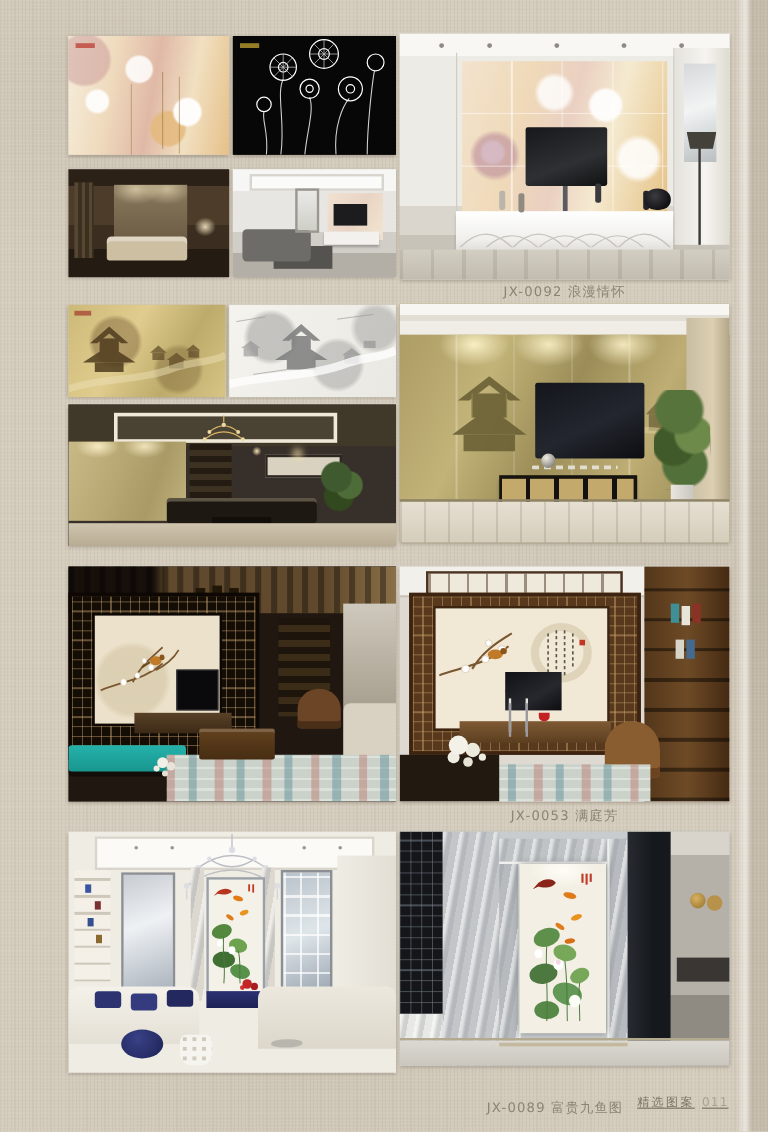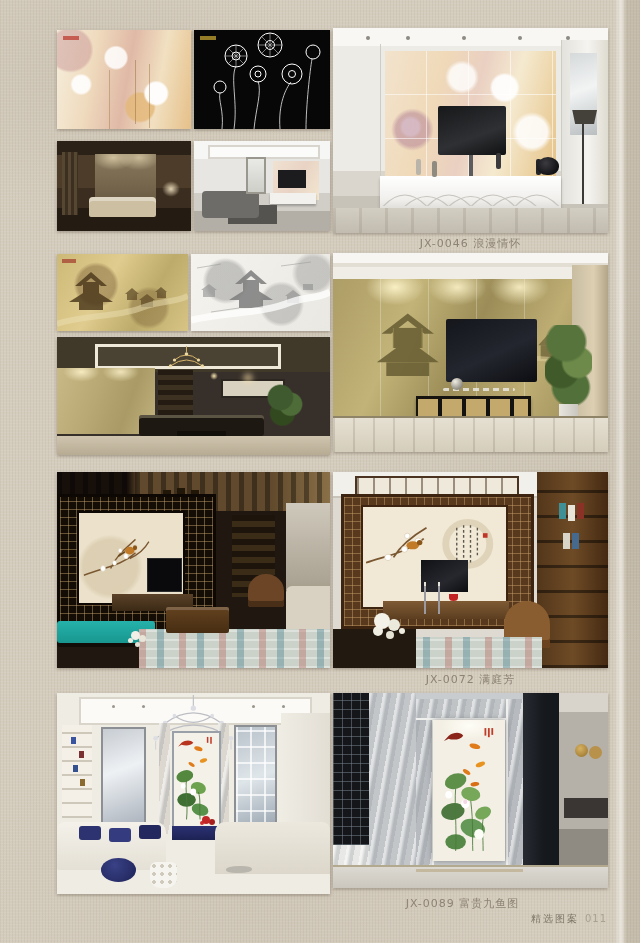--- a/index.html
+++ b/index.html
@@ -11,21 +11,21 @@
       repeating-linear-gradient(0deg, rgba(255,255,255,.07) 0 1px, rgba(0,0,0,0) 1px 3px),
       repeating-linear-gradient(90deg, rgba(128,112,88,.08) 0 1px, rgba(0,0,0,0) 1px 3px),
       radial-gradient(ellipse 300px 200px at 15% 8%, rgba(120,104,80,.08), transparent 70%),
       radial-gradient(ellipse 340px 260px at 90% 50%, rgba(120,104,80,.07), transparent 70%),
       radial-gradient(ellipse 400px 300px at 40% 95%, rgba(120,104,80,.06), transparent 70%);
   }
   #page{position:absolute;inset:0;}
   .photo{position:absolute;overflow:hidden;box-shadow:0 1px 3px rgba(70,58,40,.45), 0 0 0 1px rgba(255,255,255,.12);}
   .abs{position:absolute;display:block;}
   .caption{position:absolute;left:333px;width:275px;text-align:center;font-size:11px;color:#8d8375;letter-spacing:1px;}
-  #footer{position:absolute;left:531px;top:912px;font-size:10px;color:#7d7567;letter-spacing:2px;white-space:nowrap;}
+  #footer{position:absolute;left:531px;top:912px;font-size:10px;color:#7d7567;letter-spacing:2px;white-space:nowrap;text-decoration:underline;}
   #footer .num{color:#a9a191;letter-spacing:1px;margin-left:6px;}
 
   
   .lattice{
     background-image:
       repeating-linear-gradient(0deg, rgba(206,166,112,.45) 0 1px, transparent 1px 8px),
       repeating-linear-gradient(90deg, rgba(206,166,112,.45) 0 1px, transparent 1px 8px);
   }
   .rug{
     background-color:#cbd2ca;
@@ -166,21 +166,21 @@
         <path d="M0,34 Q22,2 45,34 M45,34 Q67,2 90,34 M90,34 Q112,2 135,34 M135,34 Q157,2 180,34"></path>
         <path d="M22,34 Q45,6 67,34 M67,34 Q90,6 112,34 M112,34 Q135,6 157,34"></path>
       </g>
     </svg>
     <span class="abs" style="left:30%;top:64%;width:5px;height:16px;background:#b9b5aa;border-radius:2px;box-shadow:16px 2px 0 #8f8b80, 80px -6px 0 #3a3a3c, 120px 0 0 #23232a;"></span>
     <span class="abs" style="left:74%;top:63%;width:22px;height:18px;background:radial-gradient(circle at 40% 35%, #3c3c40, #121216 70%);border-radius:50% 50% 45% 45%;"></span>
     <span class="abs" style="left:90.5%;top:46%;width:2px;height:40%;background:#3c3a36;"></span>
     <span class="abs" style="left:87%;top:40%;width:9%;height:7%;background:#44403a;clip-path:polygon(12% 100%,88% 100%,100% 0,0 0);"></span>
     <span class="abs" style="left:0;top:88%;width:100%;height:12%;background:repeating-linear-gradient(90deg, rgba(120,112,96,.18) 0 3px, transparent 3px 26px),linear-gradient(180deg,#d3cec2,#c2bcb0);"></span>
   </div>
-  <div class="caption" style="top:236px;">JX-0046 浪漫情怀</div>
+  <div class="caption" style="top:236px;">JX-0092 浪漫情怀</div>
 
   <div class="photo" id="photoF">
     <svg width="100%" height="100%" viewBox="0 0 131 77" preserveAspectRatio="none">
       <g fill="#4f3c1e" opacity=".85">
         <path d="M18,32 L34,18 L50,32 L44,32 L34,24 L24,32 Z"></path>
         <rect x="26" y="28" width="16" height="12"></rect>
         <path d="M12,48 L34,34 L56,48 Z"></path>
         <rect x="22" y="48" width="24" height="8"></rect>
       </g>
       <g fill="#5d4826" opacity=".7">
@@ -346,21 +346,21 @@
     <span class="abs" style="left:18%;top:66%;width:46%;height:9%;background:linear-gradient(180deg,#7e5a34,#5c3f20);"></span>
     <span class="abs" style="left:42%;top:62%;width:9px;height:7px;background:#c32222;border-radius:0 0 50% 50%;"></span>
     <span class="abs" style="left:33%;top:58%;width:2px;height:28px;background:#9a9aa0;box-shadow:14px 0 0 #9a9aa0, 0 -4px 0 #e8e4da, 14px -4px 0 #e8e4da;"></span>
     <span class="abs" style="left:74%;top:0;width:26%;height:100%;background:repeating-linear-gradient(0deg, rgba(0,0,0,.45) 0 3px, transparent 3px 25px),linear-gradient(90deg,#53361a,#6e4b26 50%,#452a12);"></span>
     <span class="abs" style="left:82%;top:16%;width:7px;height:16px;background:#3e8f96;box-shadow:9px 2px 0 #e8e4da, 18px 0 0 #8a3226, 4px 30px 0 #d8d4c8, 13px 30px 0 #466a8e;"></span>
     <span class="abs" style="left:62%;top:66%;width:17%;height:24%;background:#8a5d30;border-radius:50% 50% 6% 6%;box-shadow:inset 0 -8px 0 #6b4320;"></span>
     <span class="abs rug" style="left:26%;top:84%;width:50%;height:16%;"></span>
     <span class="abs" style="left:0;top:80%;width:30%;height:20%;background:#221910;"></span>
     <span class="abs" style="left:15%;top:72%;width:16px;height:16px;border-radius:50%;background:#f4f1e8;box-shadow:12px 4px 0 -2px #eceadd, -4px 10px 0 -3px #f0ede2, 8px 14px 0 -4px #e6e2d4, 20px 10px 0 -5px #efece0;"></span>
   </div>
-  <div class="caption" style="top:672px;">JX-0072 满庭芳</div>
+  <div class="caption" style="top:672px;">JX-0053 满庭芳</div>
 
   <div class="photo" id="photoL">
     <span class="abs" style="left:8%;top:2%;width:84%;height:12%;border:2px solid #d9d5cb;background:#fbfaf7;"></span>
     <span class="abs" style="left:20%;top:6%;width:3px;height:3px;border-radius:50%;background:#9a968c;box-shadow:30px 0 0 #9a968c,140px 0 0 #9a968c,170px 0 0 #9a968c;"></span>
     <svg class="abs" style="left:29%;top:1%;width:42%;height:30%;" viewBox="0 0 110 64">
       <g stroke="#bdbec4" fill="none" stroke-width="1.2">
         <line x1="55" y1="0" x2="55" y2="14"></line>
         <path d="M25,30 Q55,8 85,30"></path>
           <path d="M15,46 Q55,18 95,46"></path>
           <path d="M35,22 Q55,36 75,22"></path>
@@ -459,21 +459,21 @@
           <rect x="82" y="8" width="2.6" height="9"></rect>
         </g>
     </svg>
     <span class="abs" style="left:69%;top:0;width:13%;height:90%;background:linear-gradient(90deg,#272b31,#15181d 60%);"></span>
     <span class="abs" style="left:82%;top:0;width:18%;height:100%;background:linear-gradient(180deg,#d8d4cc 0 10%,#b5b1a8 10% 70%,#8f8b82 70% 100%);"></span>
     <span class="abs" style="left:88%;top:26%;width:13px;height:13px;border-radius:50%;background:radial-gradient(circle at 40% 35%,#d8b262,#a07c34 80%);box-shadow:14px 2px 0 #b8914a;"></span>
     <span class="abs" style="left:84%;top:54%;width:16%;height:10%;background:#3a3633;"></span>
     <span class="abs" style="left:0;top:88%;width:100%;height:12%;background:linear-gradient(180deg,#dcd9d2,#c9c5bc);border-top:2px solid #b3a98e;"></span>
     <span class="abs" style="left:30%;top:90%;width:39%;height:3px;background:#c4b89e;"></span>
   </div>
-  <div class="caption" style="top:896px;left:325px;">JX-0089 富贵九鱼图</div>
+  <div class="caption" style="top:916px;left:325px;">JX-0089 富贵九鱼图</div>
 
   <div id="footer">
     <span>精选图案</span><span class="num">011</span>
   </div>
 
   <span class="edge-light" style="left:614px;width:12px;background:linear-gradient(90deg, rgba(255,255,255,0), rgba(255,255,255,.5) 60%, rgba(150,135,110,.2));"></span>
   <span class="edge-light" style="left:626px;width:14px;background:rgba(118,104,82,.16);"></span>
 </div>
 
 </body></html>

